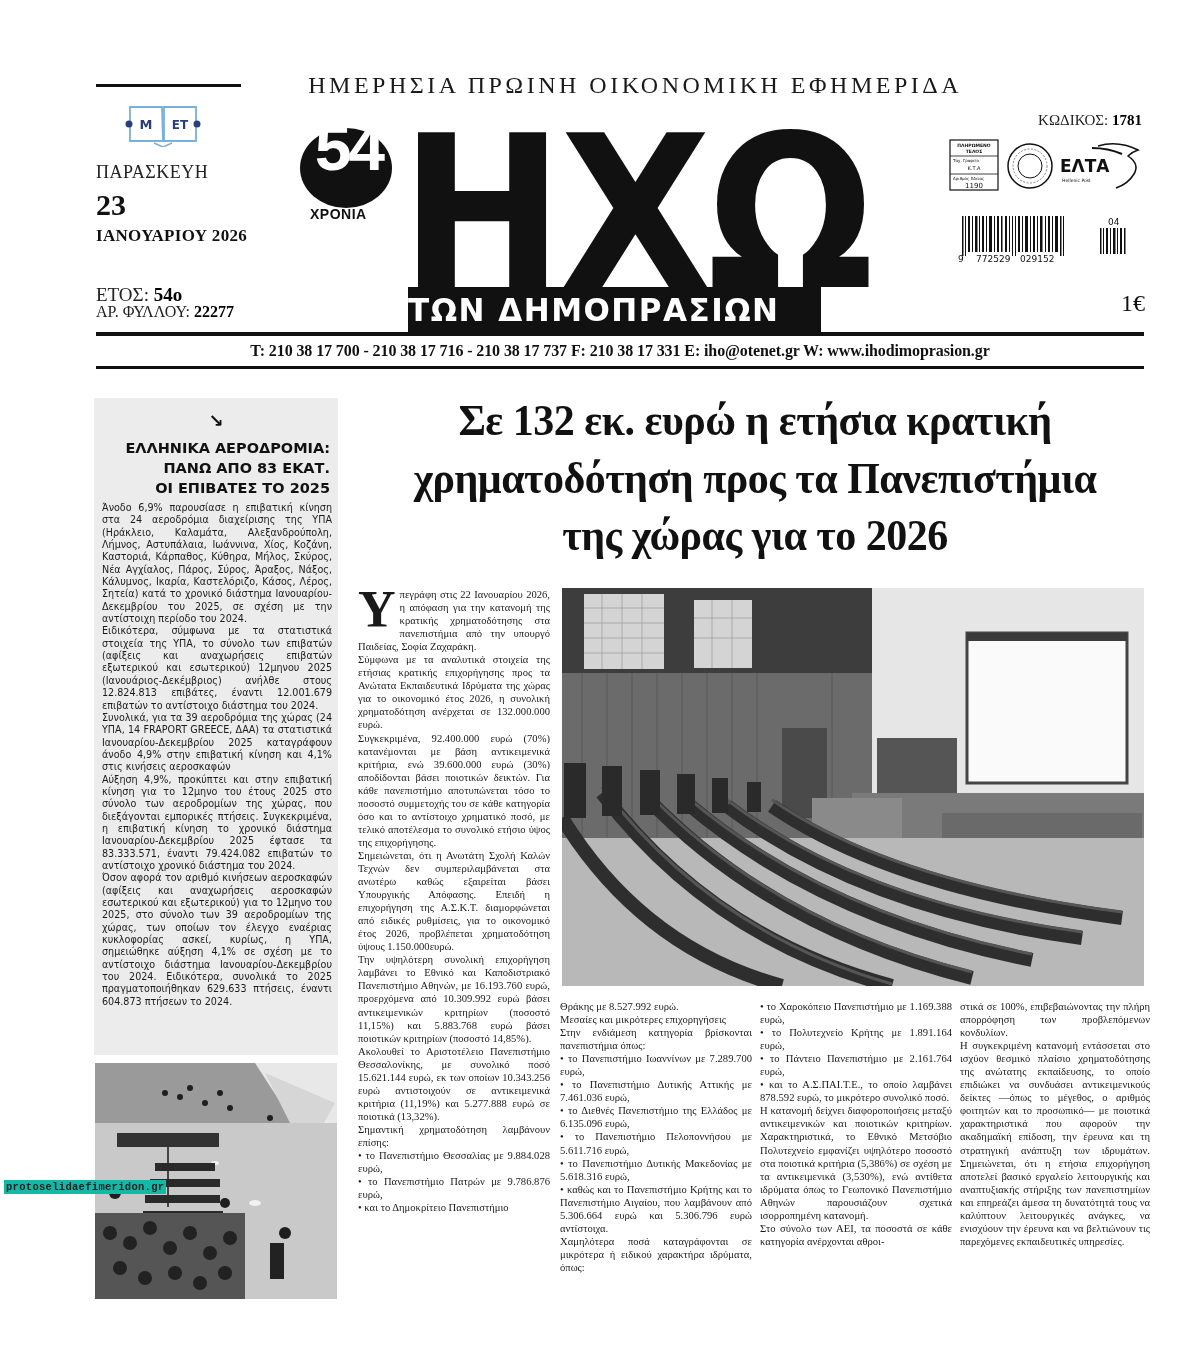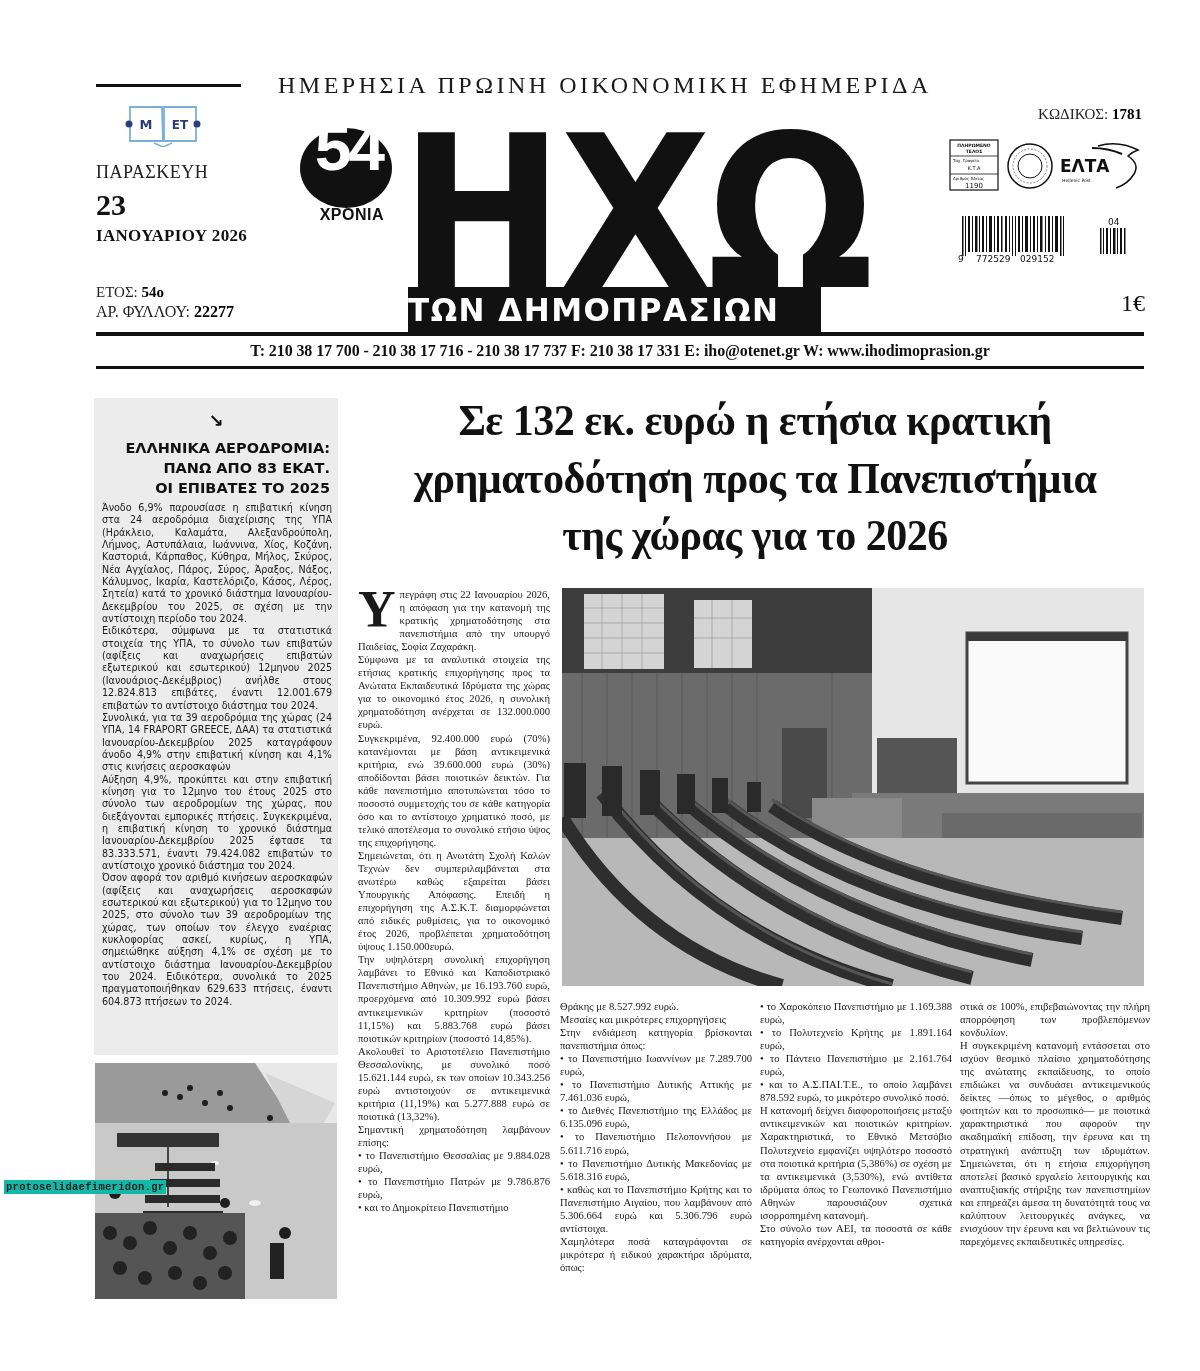--- a/index.html
+++ b/index.html
@@ -1,35 +1,35 @@
 <!DOCTYPE html>
 <html><head>
 <meta charset="utf-8">
 <style>
   *{box-sizing:border-box;margin:0;padding:0}
   html,body{width:1200px;height:1371px;background:#fff;overflow:hidden}
   body{position:relative;font-family:"Liberation Serif","DejaVu Serif",serif;color:#111}
   .abs{position:absolute}
   
-  .tagline{left:278px;top:72px;width:684px;text-align:left;font-size:24px;letter-spacing:3.5px;color:#1a1a1a}
+  .tagline{left:278px;top:72px;width:684px;text-align:right;font-size:24px;letter-spacing:3.5px;color:#1a1a1a}
   .topline-left{left:96px;top:84px;width:145px;height:3px;background:#111}
   .met-logo{left:124px;top:103px;width:78px;height:44px}
   .dayname{left:96px;top:162px;font-size:18px;color:#222;letter-spacing:.5px}
   .daynum{left:96px;top:190px;font-size:30px;font-weight:bold;line-height:1}
   .monthyear{left:96px;top:226px;font-size:17px;font-weight:bold;letter-spacing:.3px}
-  .year-line{left:96px;top:284px;font-size:15px;color:#222}
+  .year-line{left:96px;top:284px;font-size:19px;color:#222}
   .issue-line{left:96px;top:303px;font-size:16px;color:#222}
   .year-line b,.issue-line b{color:#000}
   .badge54{left:292px;top:128px;width:110px;height:82px}
   .badge-circle{position:absolute;left:8px;top:0;width:92px;height:80px;border-radius:50%;background:#111}
   .badge-num{position:absolute;left:0;top:-8px;width:110px;text-align:center;font-family:Liberation Mono, monospace;font-weight:bold;font-size:66px;color:#fff;letter-spacing:-6px;line-height:1}
-  .badge-label{left:310px;top:206px;width:74px;text-align:right;font-family:"Liberation Sans","DejaVu Sans",sans-serif;font-weight:bold;font-size:16px;letter-spacing:.5px}
+  .badge-label{left:310px;top:206px;width:74px;text-align:left;font-family:"Liberation Sans","DejaVu Sans",sans-serif;font-weight:bold;font-size:14px;letter-spacing:.5px}
   .brand{left:400px;top:108px;width:440px;text-align:center;font-family:"DejaVu Sans","Liberation Sans",sans-serif;font-weight:bold;font-size:196px;line-height:1;letter-spacing:-4px;transform:scaleY(1.08);transform-origin:top}
   .brand-sub{left:408px;top:287px;width:413px;height:46px;background:#111;color:#fff;font-family:"DejaVu Sans","Liberation Sans",sans-serif;font-weight:bold;font-size:31px;line-height:46px;letter-spacing:1.5px}
-  .code-line{left:1000px;top:106px;width:142px;text-align:right;font-size:15px;color:#222}
+  .code-line{left:1000px;top:112px;width:142px;text-align:right;font-size:15px;color:#222}
   .code-line b{color:#000}
   .postage{left:948px;top:138px;width:200px;height:56px}
   .barcode{left:958px;top:214px;width:190px;height:50px}
   .price{left:1080px;top:290px;width:65px;text-align:right;font-size:24px}
   .rule1{left:96px;top:332px;width:1048px;height:4px;background:#111}
   .contact{left:96px;top:342px;width:1048px;text-align:center;font-size:16px;font-weight:bold;letter-spacing:-.1px}
   .rule2{left:96px;top:366px;width:1048px;height:3px;background:#111}
   
   .sidebar{left:94px;top:398px;width:244px;height:657px;background:#ececec}
   .sb-arrow{position:absolute;left:0;top:12px;width:244px;text-align:center;font-family:"DejaVu Sans",sans-serif;font-size:18px;font-weight:bold}

